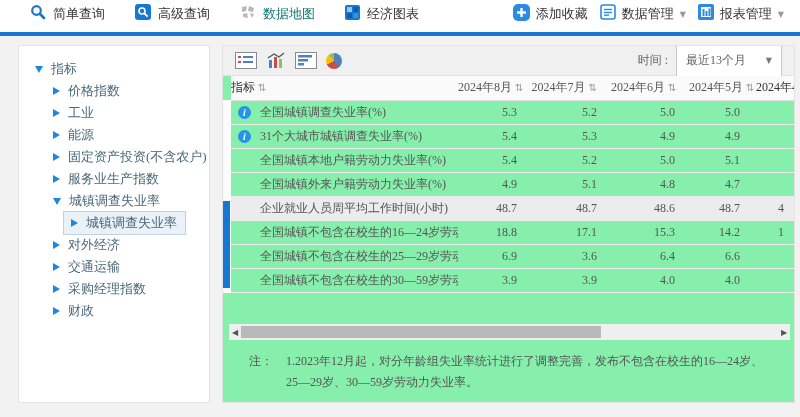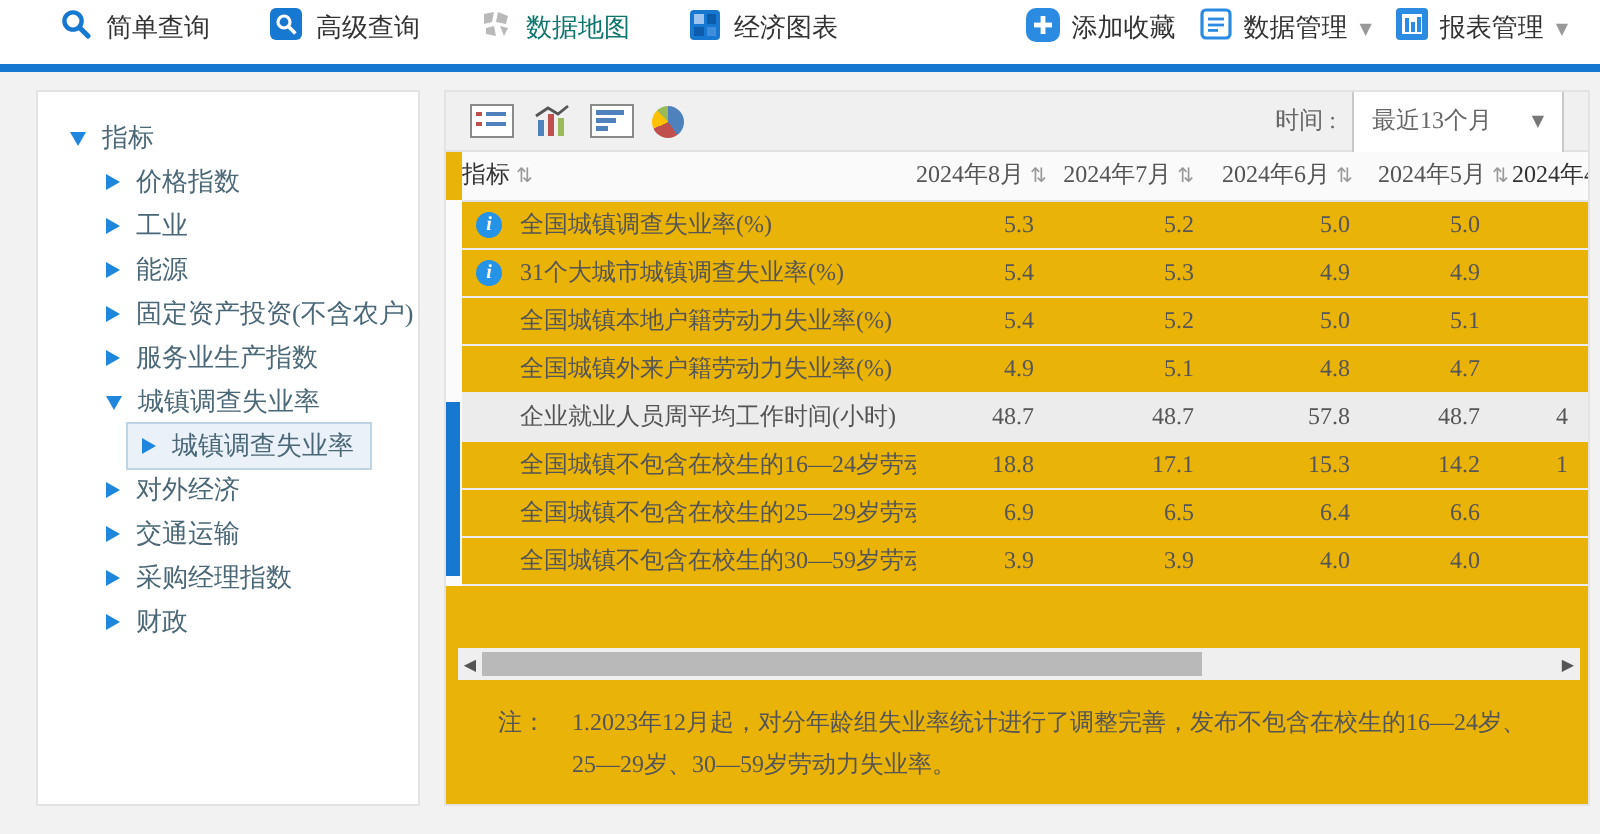--- a/index.html
+++ b/index.html
@@ -35,21 +35,21 @@
   .lv2 { padding-left:44px; }
   .arr-r { width:0; height:0; border-left:7px solid #1e87dd;
            border-top:4.5px solid transparent; border-bottom:4.5px solid transparent; flex:none; }
   .arr-d { width:0; height:0; border-top:7px solid #1e87dd;
            border-left:4.5px solid transparent; border-right:4.5px solid transparent; flex:none; }
   .sel-box { display:flex; align-items:center; background:#eaf1f8;
              border:1px solid #bed3e4; padding:2px 8px 2px 7px; }
   
   .main {
     position:absolute; left:222px; top:45px; width:573px; height:358px;
-    background:#eab308; border:1px solid #e3e3e3; overflow:hidden;
+    background:#86efac; border:1px solid #e3e3e3; overflow:hidden;
   }
   .toolbar { height:30px; background:#f0f0f0; border-bottom:1px solid #e2e2e2;
              display:flex; align-items:center; padding:0 12px; }
   .vicon { margin-right:9px; display:inline-flex; align-items:center; cursor:pointer; }
   .time { margin-left:auto; display:flex; align-items:center; gap:8px;
           color:#666; font-size:12px; }
   .select { width:106px; height:37px; background:#fff; border:1px solid #c9c9c9;
             display:flex; align-items:center; padding:0 9px; color:#666; cursor:pointer; }
   .select .caret { margin-left:auto; color:#777; }
   
@@ -332,21 +332,21 @@
         </tr>
         <tr class="hl">
           <td class="ind">
               <div class="indcell">
                 <span class="islot"></span>
                 <span>企业就业人员周平均工作时间(小时)</span>
               </div>
             </td>
           <td class="num">48.7</td>
           <td class="num">48.7</td>
-          <td class="num">57.8</td>
+          <td class="num">48.6</td>
           <td class="num">48.7</td>
           <td class="last">4</td>
         </tr>
         <tr>
           <td class="ind">
               <div class="indcell">
                 <span class="islot"></span>
                 <span>全国城镇不包含在校生的16—24岁劳动力失业率(%)</span>
               </div>
             </td>
@@ -357,21 +357,21 @@
           <td class="last">1</td>
         </tr>
         <tr>
           <td class="ind">
               <div class="indcell">
                 <span class="islot"></span>
                 <span>全国城镇不包含在校生的25—29岁劳动力失业率(%)</span>
               </div>
             </td>
           <td class="num">6.9</td>
-          <td class="num">6.5</td>
+          <td class="num">3.6</td>
           <td class="num">6.4</td>
           <td class="num">6.6</td>
           <td class="last"></td>
         </tr>
         <tr>
           <td class="ind">
               <div class="indcell">
                 <span class="islot"></span>
                 <span>全国城镇不包含在校生的30—59岁劳动力失业率(%)</span>
               </div>

